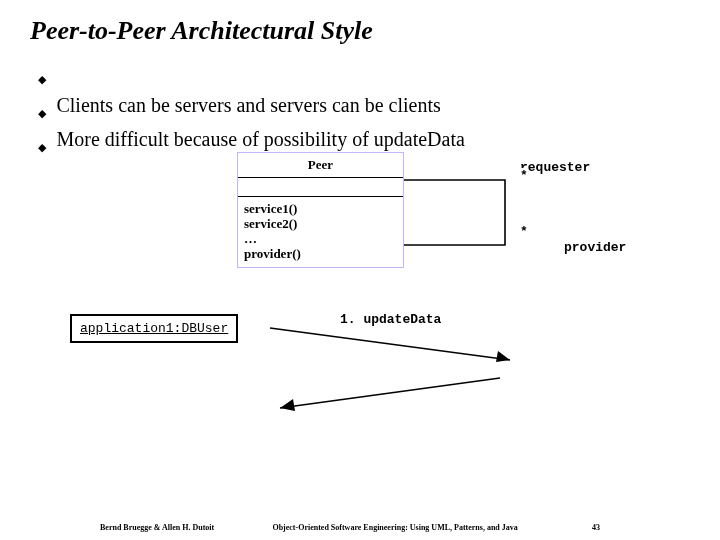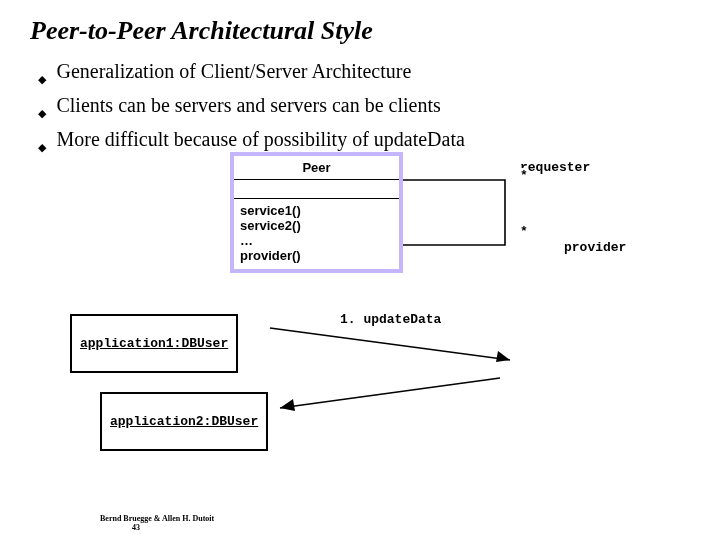--- a/index.html
+++ b/index.html
@@ -43,25 +43,26 @@
   }
   .diagram {
     position: absolute;
     left: 0;
     top: 150px;
     width: 720px;
     height: 330px;
   }
   .uml-box {
     position: absolute;
-    border: 4px solid #c4b5fd;
+    border: 1px solid #c4b5fd;
     background: #fff;
-    font-family: Liberation Sans, sans-serif;
+    font-family: Liberation Serif, serif;
     font-size: 13px;
     font-weight: bold;
+    margin-left: 7px;
   }
   .uml-name {
     text-align: center;
     padding: 4px 6px;
     border-bottom: 1px solid #000;
   }
   .uml-mid {
     height: 18px;
     border-bottom: 1px solid #000;
   }
@@ -76,57 +77,55 @@
     font-size: 13px;
     font-weight: bold;
     background: #fff;
   }
   .obj-box {
     position: absolute;
     border: 2px solid #000;
     background: #fff;
     font-family: "Courier New", monospace;
     font-size: 13px;
-    font-weight: bold;
-    padding: 20px 8px;
+    font-weight: normal;
+    padding: 5px 8px;
     text-decoration: underline;
   }
   svg.lines {
     position: absolute;
     left: 0; top: 0;
     width: 720px; height: 330px;
     pointer-events: none;
   }
   svg .ln { stroke: #000; stroke-width: 1.6; fill: none; }
   svg .arrow { fill: #000; }
   .footer {
     position: absolute;
     left: 0; right: 0;
     bottom: 8px;
     font-size: 8px;
     font-weight: bold;
     display: flex;
     justify-content: space-between;
     padding: 0 28px 0 100px;
-    flex-direction: column;
   }
   .footer .center { flex: 1; text-align: center; }
-  .footer .right { width: 40px; text-align: right; }
+  .footer .right { width: 40px; text-align: center; }
 </style>
 </head>
 <body>
 
 <div class="slide">
 
   <div class="title">Peer-to-Peer Architectural Style</div>
 
   <div class="bullets">
     <div class="bullet-row">
       <span class="bullet-icon">◆</span>
-      <span>Generalization of Client/Server Architecture</span>
     </div>
     <div class="bullet-row">
       <span class="bullet-icon">◆</span>
       <span>Clients can be servers and servers can be clients</span>
     </div>
     <div class="bullet-row">
       <span class="bullet-icon">◆</span>
       <span>More difficult because of possibility of updateData</span>
     </div>
   </div>
@@ -154,24 +153,24 @@
         <div class="uml-op">provider()</div>
       </div>
     </div>
 
     <span class="free-label" style="left:520px; top:10px;">requester</span>
     <span class="free-label" style="left:520px; top:18px;">*</span>
     <span class="free-label" style="left:520px; top:74px;">*</span>
     <span class="free-label" style="left:520px; top:90px;padding-left:44px;">provider</span>
 
     <div class="obj-box" style="left:70px;  top:164px;">application1:DBUser</div>
-    <div class="obj-box" style="left:100px; top:242px;">application2:DBUser</div>
 
     <span class="free-label" style="left:340px; top:162px;">1. updateData</span>
 
   </div>
 
   <div class="footer">
     <span>Bernd Bruegge &amp; Allen H. Dutoit</span>
+    <span class="center">Object-Oriented Software Engineering: Using UML, Patterns, and Java</span>
     <span class="right">43</span>
   </div>
 
 </div>
 
 </body></html>

